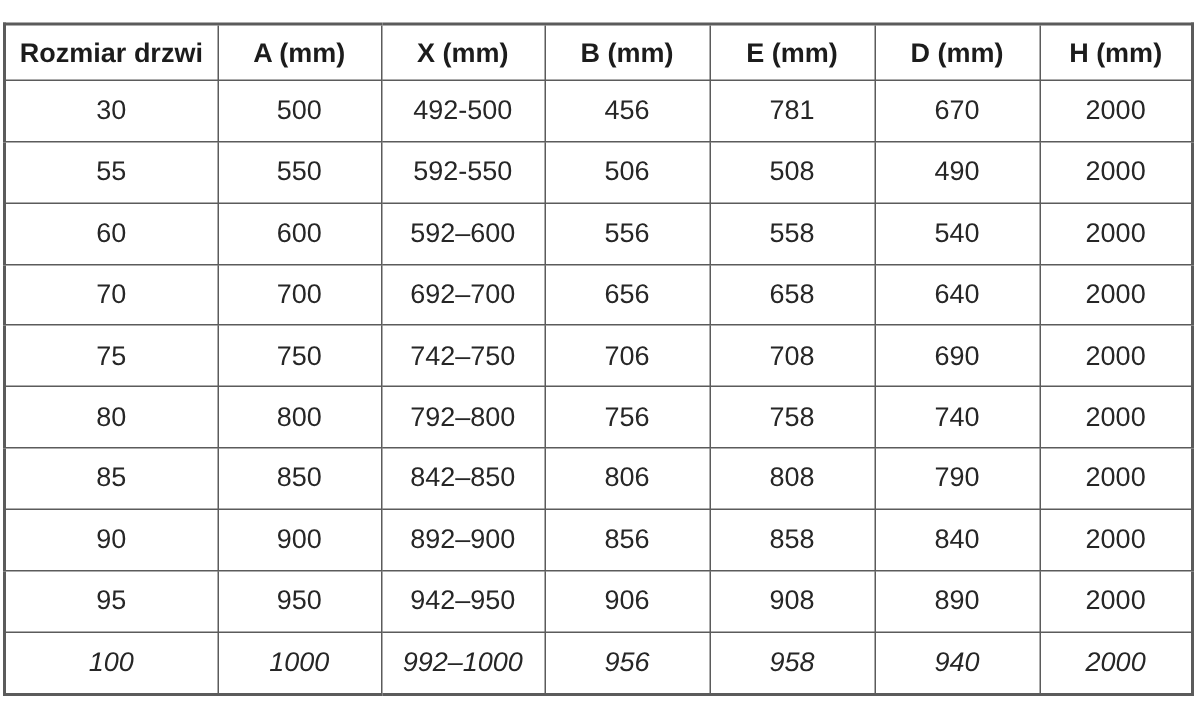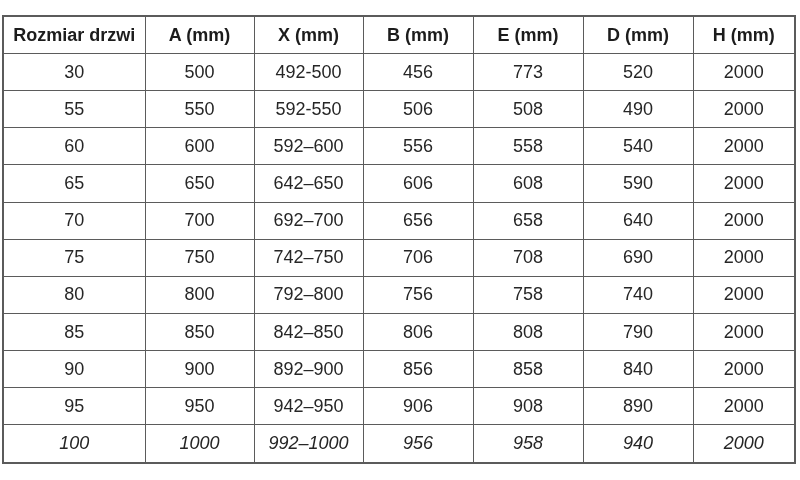--- a/index.html
+++ b/index.html
@@ -82,49 +82,40 @@
           <th>D (mm)</th>
           <th>H (mm)</th>
         </tr>
     </thead>
     <tbody id="table-body">
         <tr>
           <td>30</td>
           <td>500</td>
           <td>492-500</td>
           <td>456</td>
-          <td>773</td>
-          <td>520</td>
+          <td>781</td>
+          <td>670</td>
           <td>2000</td>
         </tr>
         <tr>
           <td>55</td>
           <td>550</td>
           <td>592-550</td>
           <td>506</td>
           <td>508</td>
           <td>490</td>
           <td>2000</td>
         </tr>
         <tr>
           <td>60</td>
           <td>600</td>
           <td>592–600</td>
           <td>556</td>
           <td>558</td>
           <td>540</td>
-          <td>2000</td>
-        </tr>
-        <tr>
-          <td>65</td>
-          <td>650</td>
-          <td>642–650</td>
-          <td>606</td>
-          <td>608</td>
-          <td>590</td>
           <td>2000</td>
         </tr>
         <tr>
           <td>70</td>
           <td>700</td>
           <td>692–700</td>
           <td>656</td>
           <td>658</td>
           <td>640</td>
           <td>2000</td>

